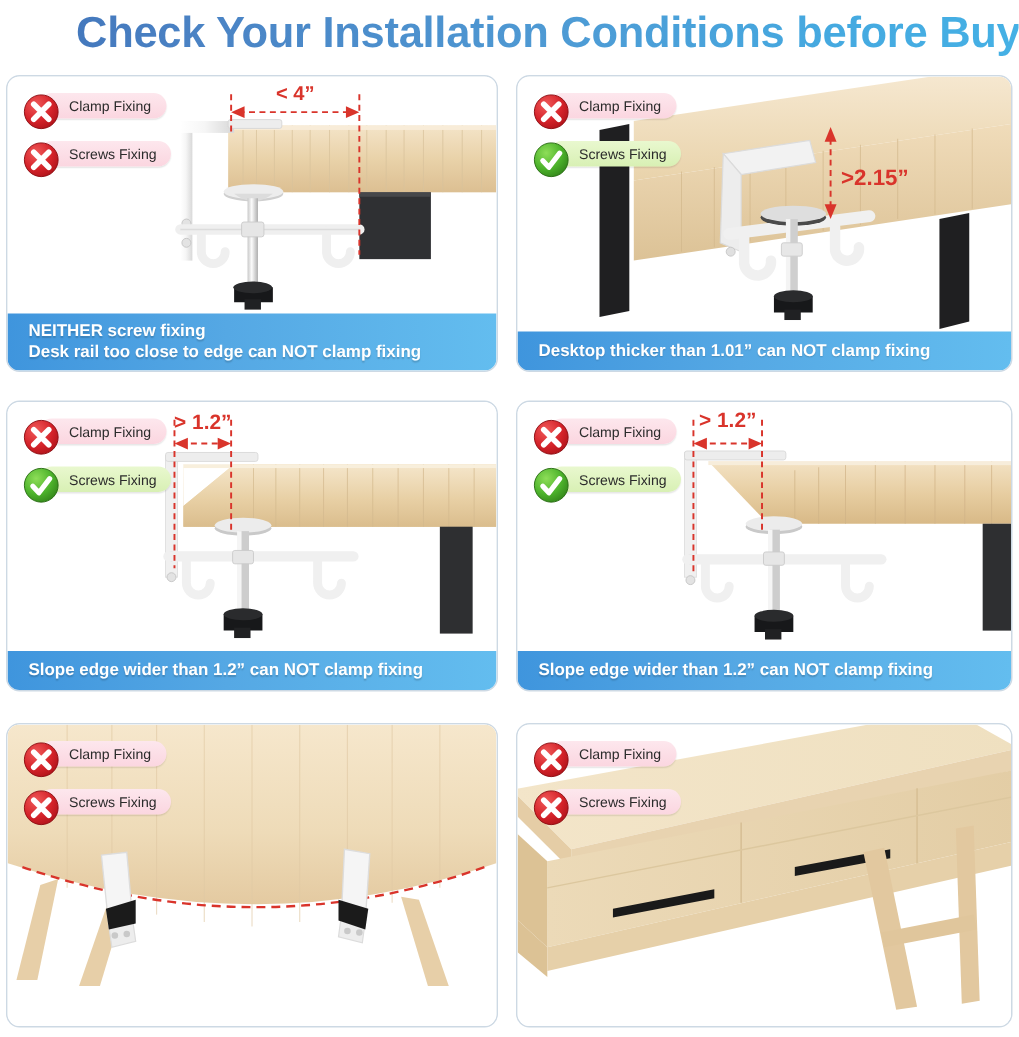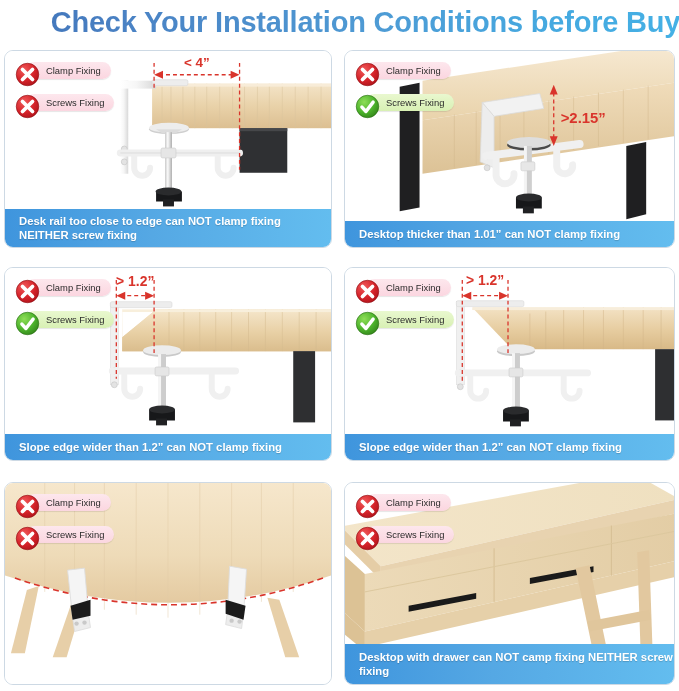--- a/index.html
+++ b/index.html
@@ -175,22 +175,22 @@
         <div class="badge">
           <svg class="mark" viewBox="0 0 40 40">
             <circle cx="20" cy="20" r="18" fill="url(#rg1)" stroke="#8d0d12" stroke-width="1"></circle>
             <path d="M12 12 L28 28 M28 12 L12 28" stroke="#fff" stroke-width="6" stroke-linecap="round"></path>
           </svg>
           <span class="pill bad">Screws Fixing</span>
         </div>
       </div>
 
       <div class="caption two">
+        <div>NEITHER screw fixing</div>
         <div>Desk rail too close to edge can NOT clamp fixing</div>
-        <div>NEITHER screw fixing</div>
       </div>
     </div>
 
     <div class="panel p2">
       <div class="art">
         <svg viewBox="0 0 331 198" preserveAspectRatio="none">
           <defs>
             <linearGradient id="w2a" x1="0" y1="0" x2="0" y2="1">
               <stop offset="0" stop-color="#f7ead4"></stop>
                 <stop offset="1" stop-color="#e9d3ab"></stop>
@@ -547,19 +547,16 @@
         </div>
         <div class="badge">
           <svg class="mark" viewBox="0 0 40 40">
             <circle cx="20" cy="20" r="18" fill="url(#rg1)" stroke="#8d0d12" stroke-width="1"></circle>
             <path d="M12 12 L28 28 M28 12 L12 28" stroke="#fff" stroke-width="6" stroke-linecap="round"></path>
           </svg>
           <span class="pill bad">Screws Fixing</span>
         </div>
       </div>
 
-      <div class="caption">
-        <div>Desktop with drawer can NOT camp fixing NEITHER screw fixing</div>
-      </div>
     </div>
 
   </div>
 </div>
 
 </body></html>

